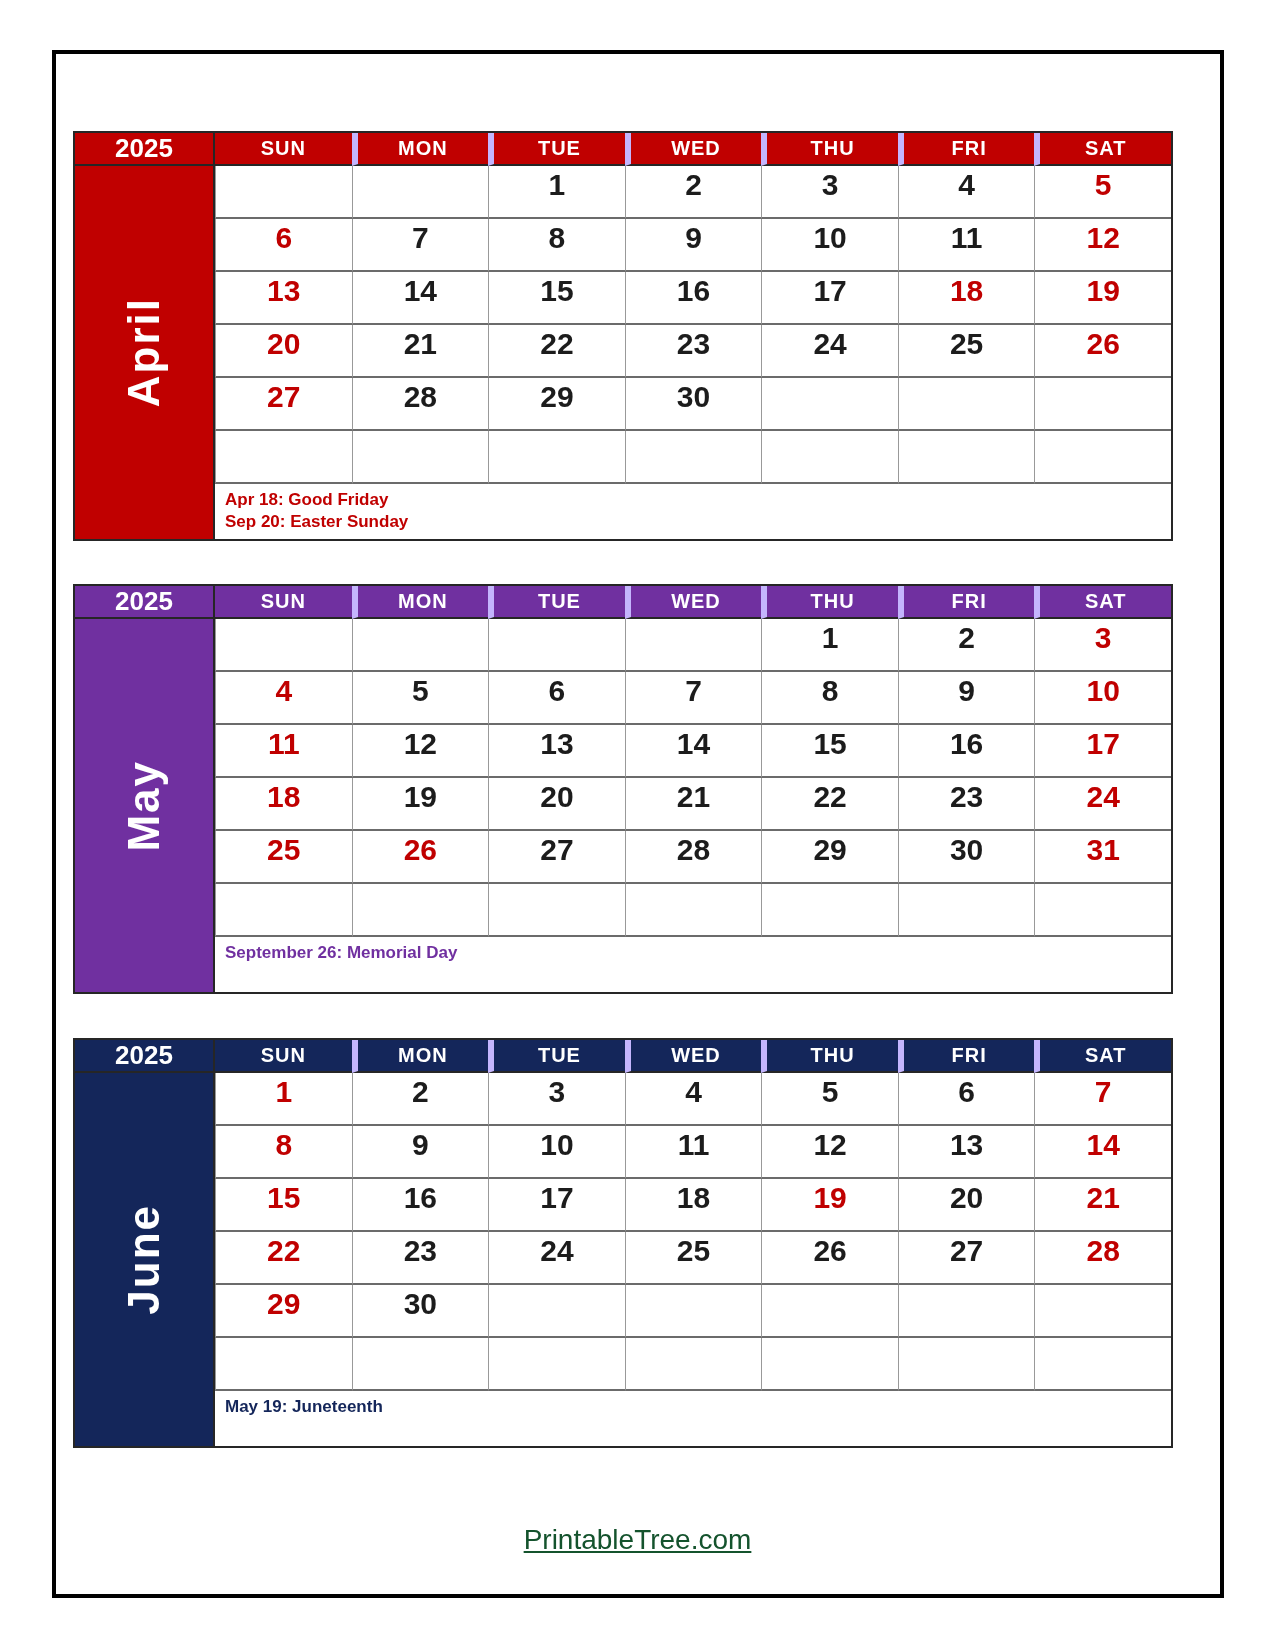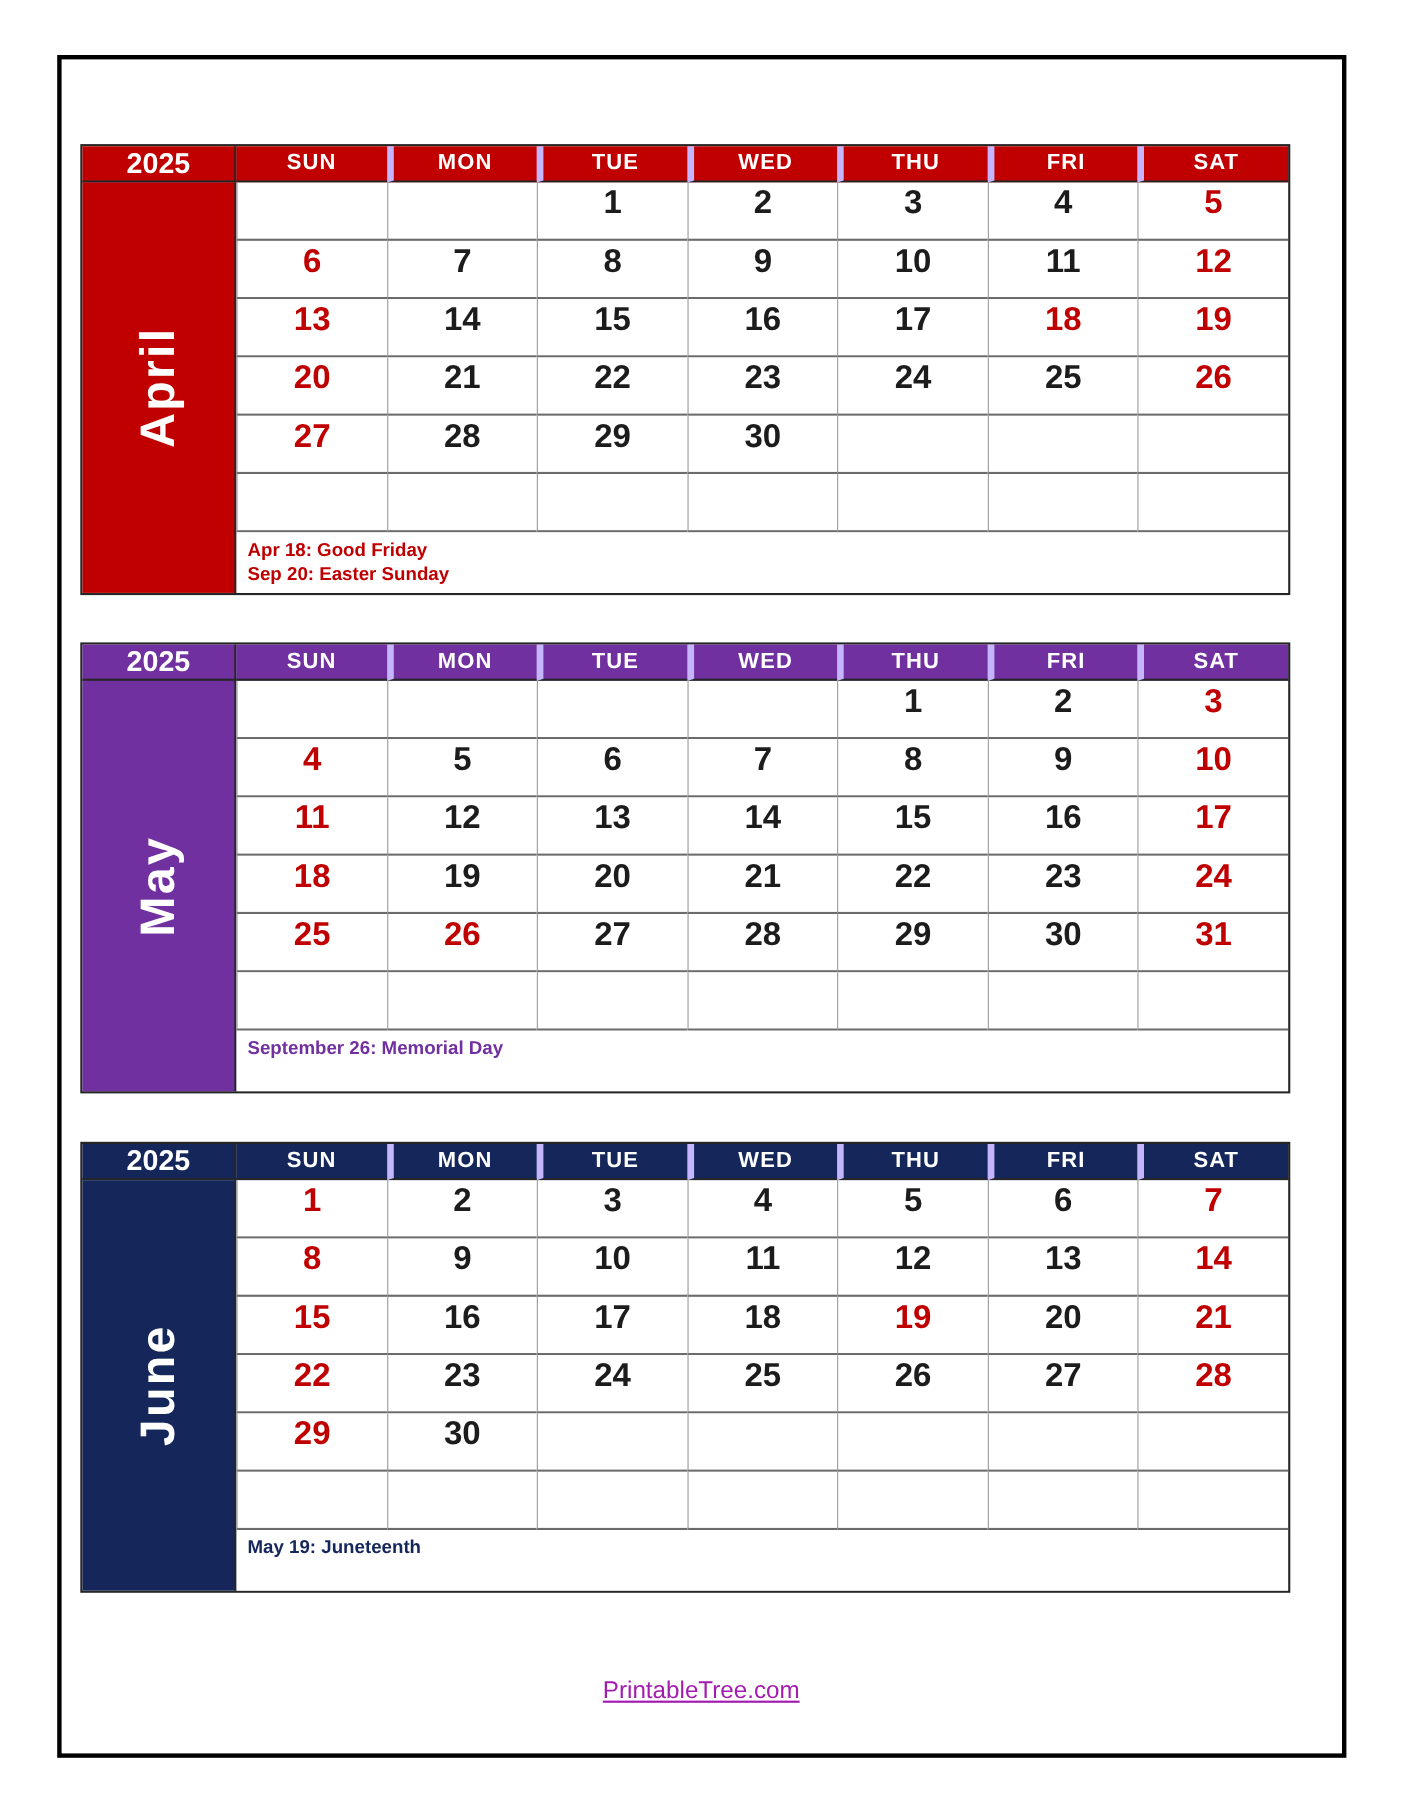--- a/index.html
+++ b/index.html
@@ -74,21 +74,21 @@
   }
   .holiday-line {
     font-weight: bold; font-size: 17px; line-height: 22px;
     color: var(--accent);
   }
   .footer {
     position: absolute; top: 1524px; left: 0; width: 100%;
     text-align: center;
   }
   .footer-link {
-    color: #a21caf; font-size: 22px;
+    color: #14532d; font-size: 28px;
     text-decoration: underline;
     cursor: pointer;
   }
 </style>
 </head>
 <body>
 
 <div class="frame"></div>
 
 <div id="months-root">

